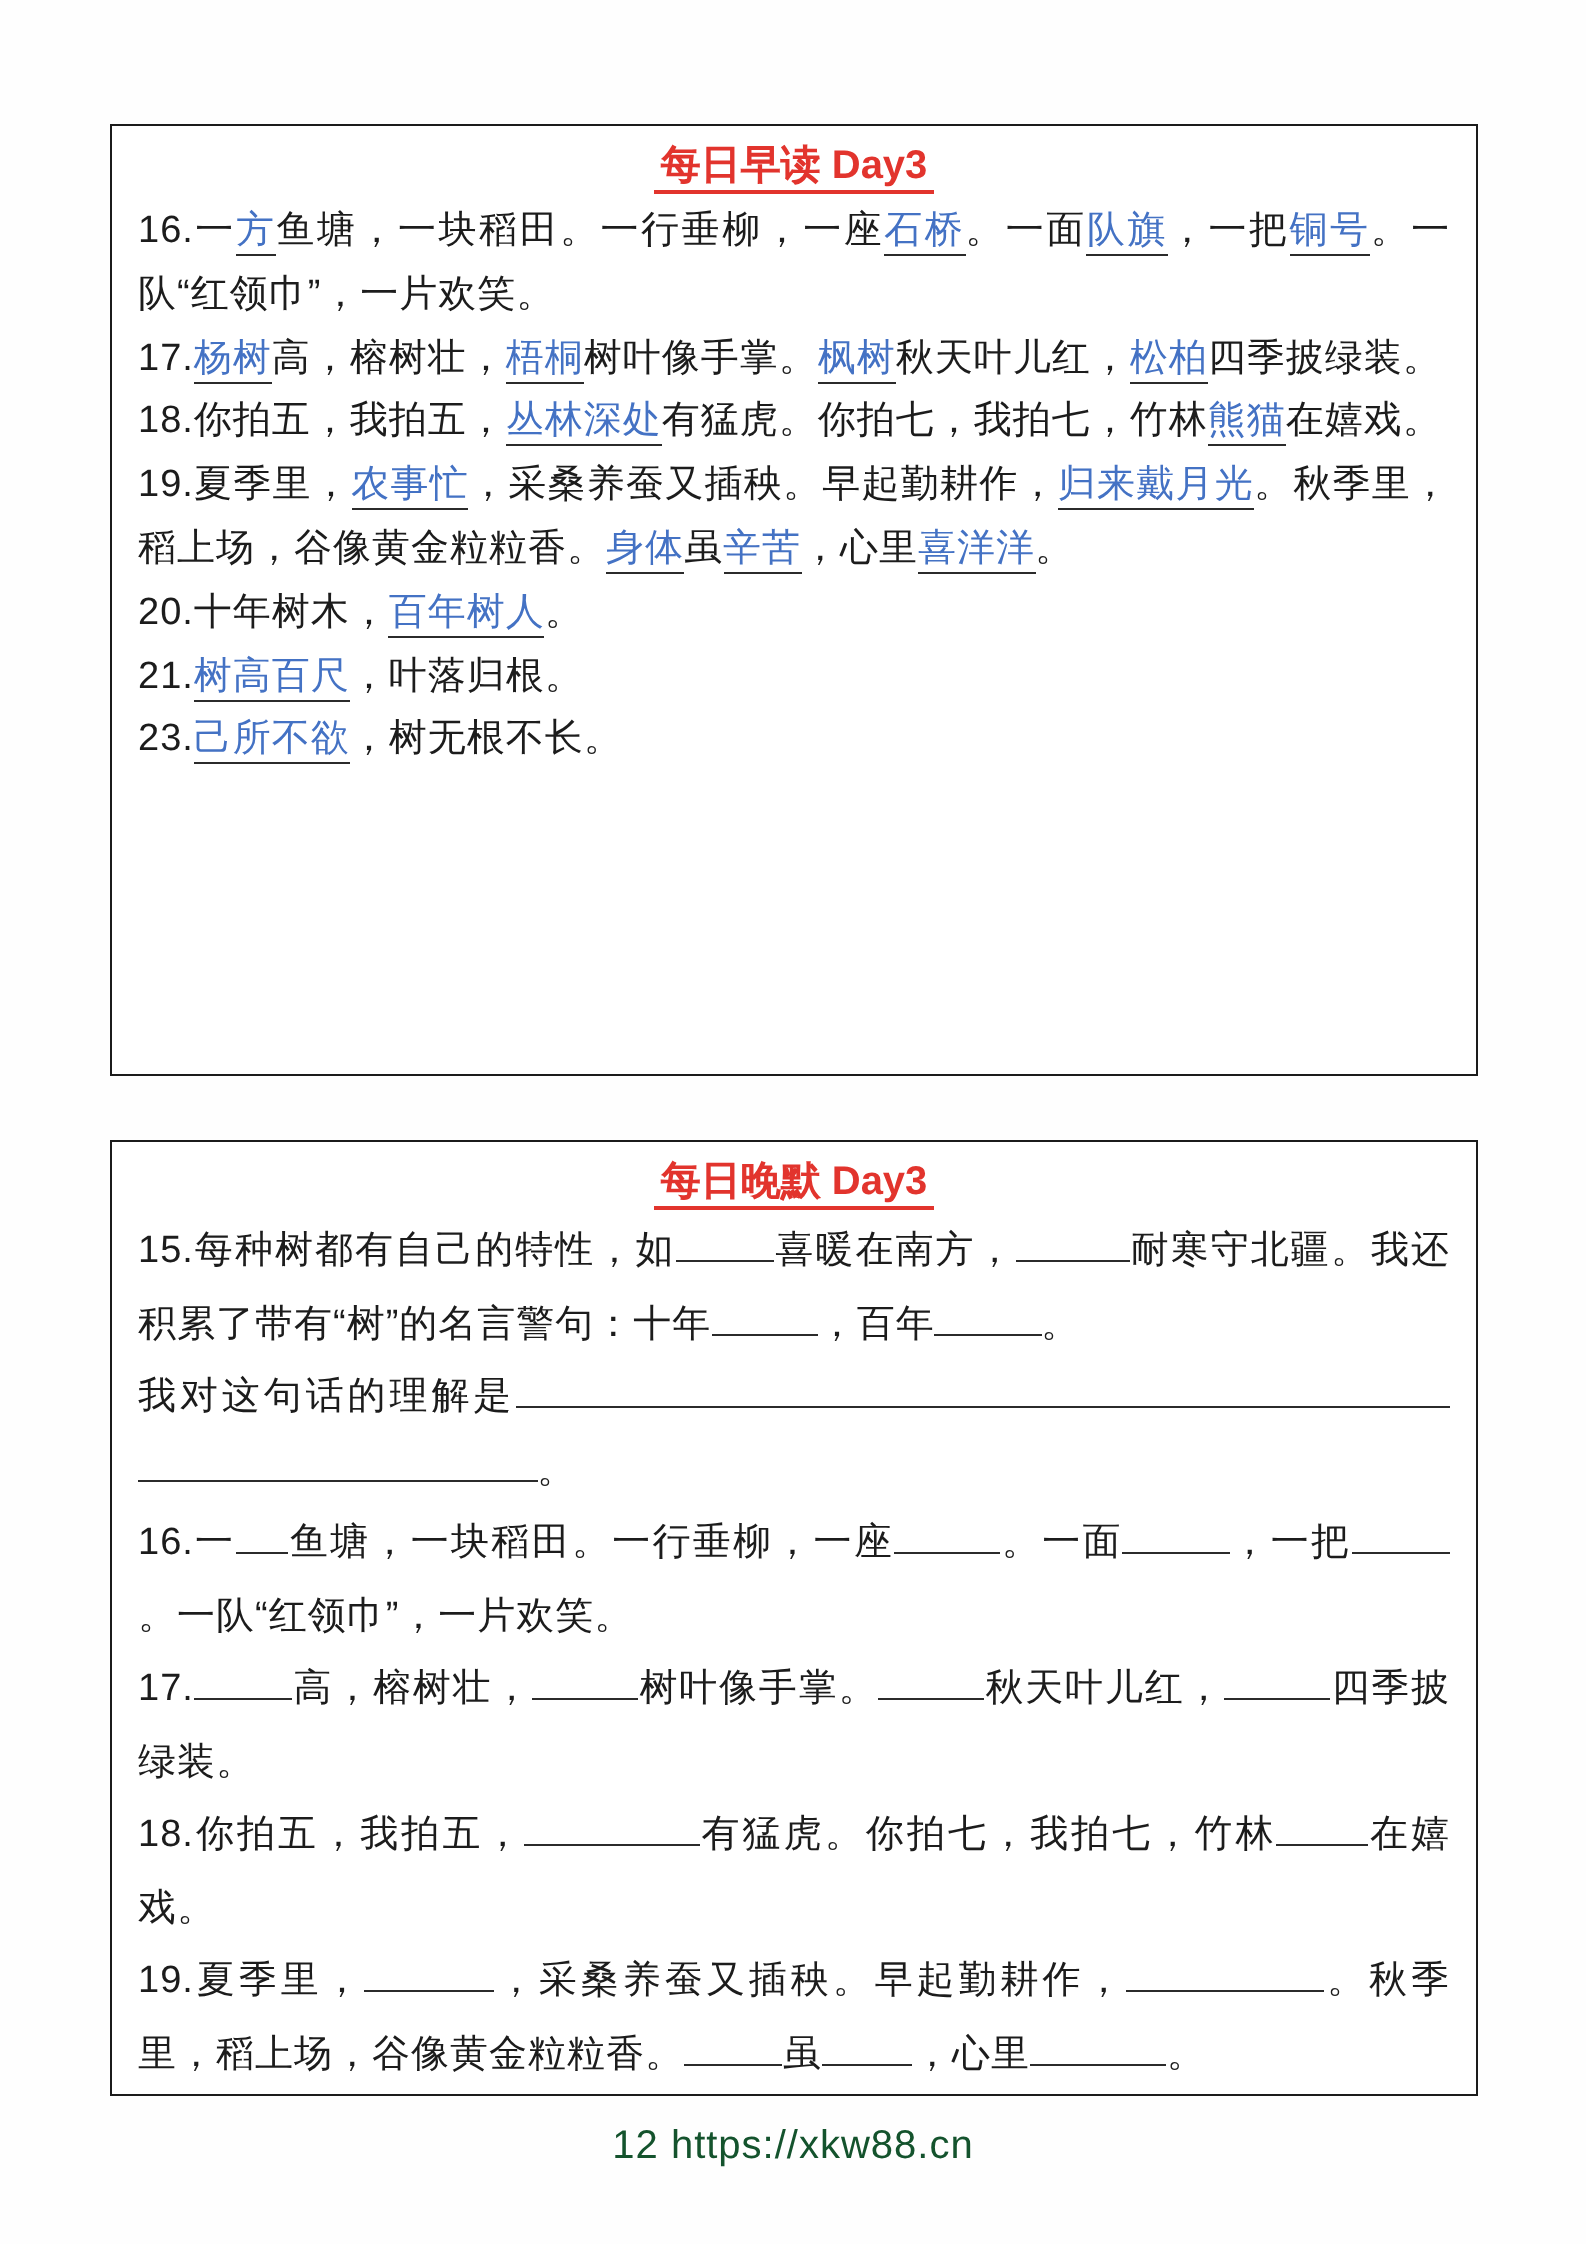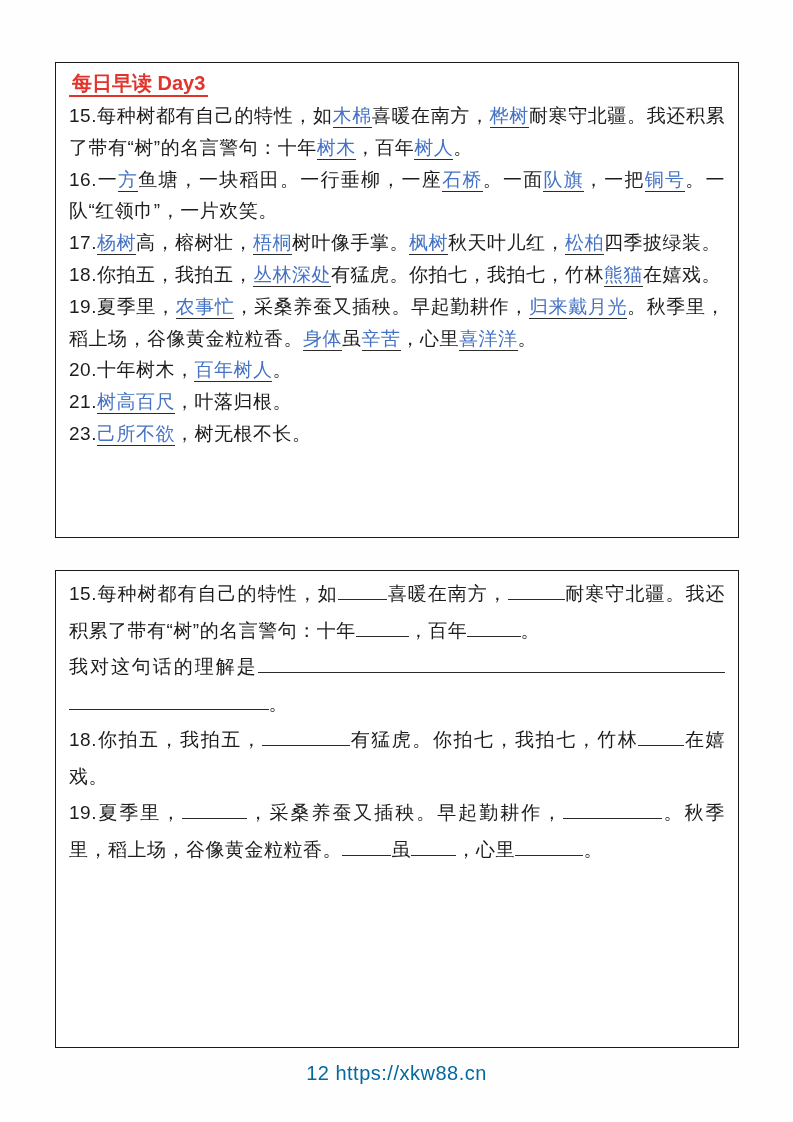--- a/index.html
+++ b/index.html
@@ -21,21 +21,21 @@
     width: 684px;
     box-sizing: border-box;
     border: 1.6px solid #1b1b1b;
     background: #ffffff;
     padding: 5px 13px 8px 13px;
   }
   .box-morning { top: 62px;  height: 476px; }
   .box-evening { top: 570px; height: 478px; }
 
   .box-title {
-    text-align: left;
+    text-align: center;
     font-size: 20px;
     font-weight: bold;
     line-height: 30px;
     margin-bottom: 2px;
   }
   .title-text {
     color: #e2342d;
     border-bottom: 2px solid #e2342d;
     padding: 0 3px 1px 3px;
   }
@@ -61,50 +61,54 @@
     overflow: hidden;
     vertical-align: baseline;
   }
 
   .footer {
     position: absolute;
     top: 1062px;
     left: 0;
     width: 100%;
     text-align: center;
-    color: #0369a1;
+    color: #14532d;
     font-size: 20px;
     letter-spacing: 0.5px;
   }
 </style>
 </head>
 <body>
 
 <div class="page">
 
   <section class="box box-morning">
     <div class="box-title">
       <span class="title-text">每日早读 Day3</span>
     </div>
     <div class="box-body">
-        <div class="line"><span>15.每种树都有自己的特性，如</span><span class="answer">木棉</span><span>喜暖在南方，</span><span class="answer">桦树</span><span>耐寒守北疆。我还积累了带有“树”的名言警句：十年</span><span class="answer">树木</span><span>，百年</span><span class="answer">树人</span><span>。</span></div>
         <div class="line"><span>16.一</span><span class="answer">方</span><span>鱼塘，一块稻田。一行垂柳，一座</span><span class="answer">石桥</span><span>。一面</span><span class="answer">队旗</span><span>，一把</span><span class="answer">铜号</span><span>。一队“红领巾”，一片欢笑。</span></div>
         <div class="line"><span>17.</span><span class="answer">杨树</span><span>高，榕树壮，</span><span class="answer">梧桐</span><span>树叶像手掌。</span><span class="answer">枫树</span><span>秋天叶儿红，</span><span class="answer">松柏</span><span>四季披绿装。</span></div>
         <div class="line"><span>18.你拍五，我拍五，</span><span class="answer">丛林深处</span><span>有猛虎。你拍七，我拍七，竹林</span><span class="answer">熊猫</span><span>在嬉戏。</span></div>
         <div class="line"><span>19.夏季里，</span><span class="answer">农事忙</span><span>，采桑养蚕又插秧。早起勤耕作，</span><span class="answer">归来戴月光</span><span>。秋季里，稻上场，谷像黄金粒粒香。</span><span class="answer">身体</span><span>虽</span><span class="answer">辛苦</span><span>，心里</span><span class="answer">喜洋洋</span><span>。</span></div>
         <div class="line"><span>20.十年树木，</span><span class="answer">百年树人</span><span>。</span></div>
         <div class="line"><span>21.</span><span class="answer">树高百尺</span><span>，叶落归根。</span></div>
         <div class="line"><span>23.</span><span class="answer">己所不欲</span><span>，树无根不长。</span></div>
       </div>
   </section>
 
   <section class="box box-evening">
+    <div class="box-title">
+      <span class="title-text">每日晚默 Day3</span>
+    </div>
     <div class="box-body">
         <div class="line"><span>15.每种树都有自己的特性，如</span><span class="blank" style="width: 2.6em;">&nbsp;</span><span>喜暖在南方，</span><span class="blank" style="width: 3em;">&nbsp;</span><span>耐寒守北疆。我还积累了带有“树”的名言警句：十年</span><span class="blank" style="width: 2.8em;">&nbsp;</span><span>，百年</span><span class="blank" style="width: 2.8em;">&nbsp;</span><span>。</span></div>
         <div class="line"><span>我对这句话的理解是</span><span class="blank" style="width: 24.6em;">&nbsp;</span><span class="blank" style="width: 10.5em;">&nbsp;</span><span>。</span></div>
+        <div class="line"><span>16.一</span><span class="blank" style="width: 1.4em;">&nbsp;</span><span>鱼塘，一块稻田。一行垂柳，一座</span><span class="blank" style="width: 2.8em;">&nbsp;</span><span>。一面</span><span class="blank" style="width: 2.8em;">&nbsp;</span><span>，一把</span><span class="blank" style="width: 2.6em;">&nbsp;</span><span>。一队“红领巾”，一片欢笑。</span></div>
+        <div class="line"><span>17.</span><span class="blank" style="width: 2.6em;">&nbsp;</span><span>高，榕树壮，</span><span class="blank" style="width: 2.8em;">&nbsp;</span><span>树叶像手掌。</span><span class="blank" style="width: 2.8em;">&nbsp;</span><span>秋天叶儿红，</span><span class="blank" style="width: 2.8em;">&nbsp;</span><span>四季披绿装。</span></div>
         <div class="line"><span>18.你拍五，我拍五，</span><span class="blank" style="width: 4.6em;">&nbsp;</span><span>有猛虎。你拍七，我拍七，竹林</span><span class="blank" style="width: 2.4em;">&nbsp;</span><span>在嬉戏。</span></div>
         <div class="line"><span>19.夏季里，</span><span class="blank" style="width: 3.4em;">&nbsp;</span><span>，采桑养蚕又插秧。早起勤耕作，</span><span class="blank" style="width: 5.2em;">&nbsp;</span><span>。秋季里，稻上场，谷像黄金粒粒香。</span><span class="blank" style="width: 2.6em;">&nbsp;</span><span>虽</span><span class="blank" style="width: 2.4em;">&nbsp;</span><span>，心里</span><span class="blank" style="width: 3.6em;">&nbsp;</span><span>。</span></div>
         <div class="line"></div>
       </div>
   </section>
 
   <div class="footer">12 https://xkw88.cn</div>
 
 </div>
 

